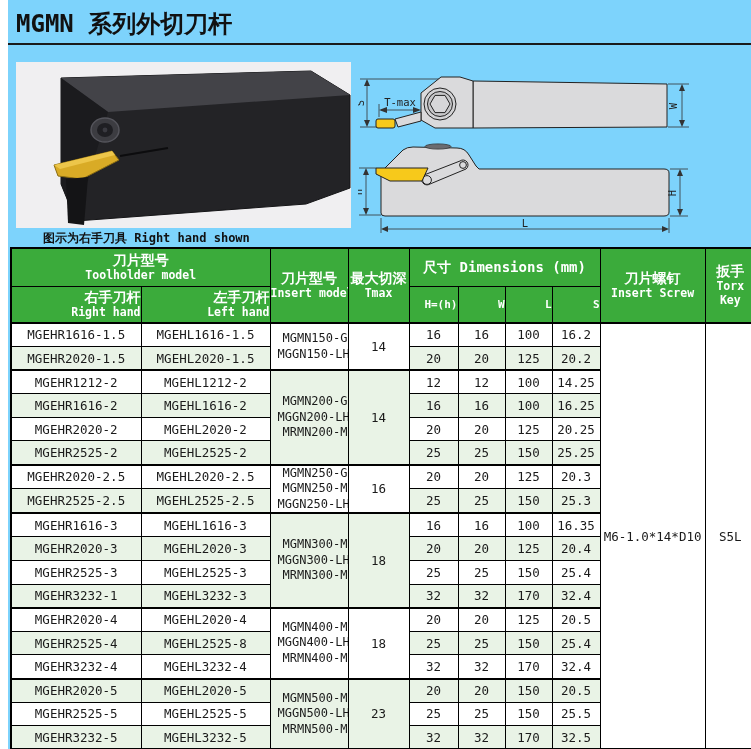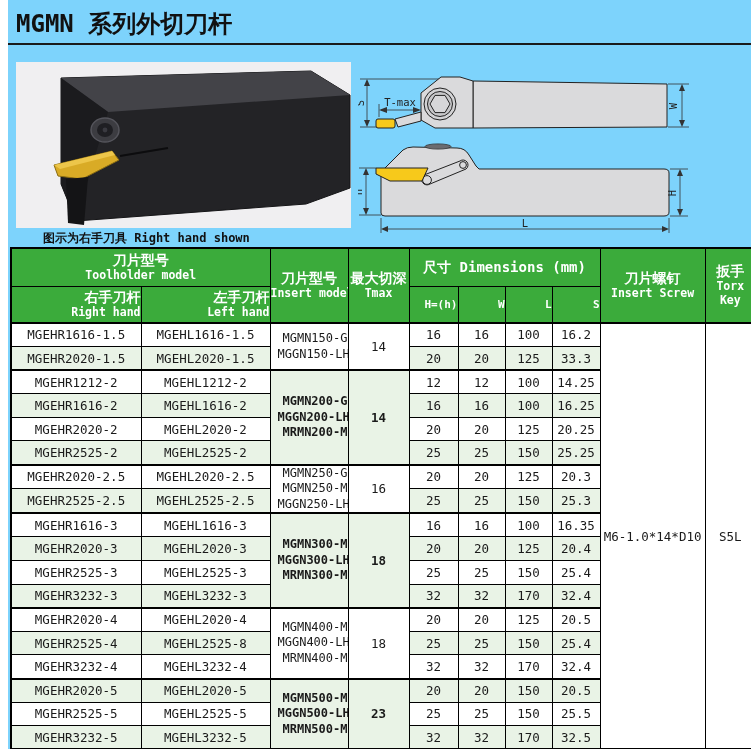--- a/index.html
+++ b/index.html
@@ -31,21 +31,21 @@
   .spec-table{border:2px solid var(--line);}
   thead th{background:var(--header-green);color:#fff;font-weight:bold;line-height:1.2;}
   thead tr:first-child th{height:38px;}
   thead tr:last-child th{height:37px;text-align:right;}
   .th-cn{font-size:14px;}
   .th-en{font-size:11.5px;font-weight:bold;}
   .th-dim{font-size:11px;}
   tbody td{height:23.6px;font-size:12.5px;color:#1a1a1a;background:#fff;line-height:1.05;}
   tbody tr.stripe td{background:var(--row-stripe);}
   tbody td.span-cell{background:#fff;}
-  tbody td.span-cell.gstripe{background:var(--row-stripe);font-weight:bold;}
+  tbody td.span-cell.gstripe{background:var(--row-stripe);}
   tbody td.insert-models{text-align:right;padding-left:7px;font-size:12px;line-height:1.3;}
   tbody tr.group-start td{border-top:2px solid var(--line);}
   tbody tr:first-child td{border-top:2px solid var(--line);}
   .dim-label{font-size:10.5px;fill:#222;font-family:var(--mono);}
   .outline{fill:var(--drawing-gray);stroke:#222;stroke-width:1;}
   .dimline{stroke:#333;stroke-width:0.8;fill:none;}
   .arrow{fill:#333;}
 </style>
 </head>
 <body>
@@ -219,21 +219,21 @@
           <td>16.2</td>
           <td class="span-cell" rowspan="18">M6-1.0*14*D10</td>
           <td class="span-cell" rowspan="18">S5L</td>
         </tr>
         <tr class="stripe">
           <td>MGEHR2020-1.5</td>
           <td>MGEHL2020-1.5</td>
           <td>20</td>
           <td>20</td>
           <td>125</td>
-          <td>33.3</td>
+          <td>20.2</td>
         </tr>
         <tr class="group-start">
           <td>MGEHR1212-2</td>
           <td>MGEHL1212-2</td>
           <td class="insert-models span-cell gstripe" rowspan="4">
             <div>MGMN200-G</div>
             <div>MGGN200-LH</div>
             <div>MRMN200-M</div>
           </td>
           <td class="span-cell gstripe" rowspan="4">14</td>
@@ -312,21 +312,21 @@
         </tr>
         <tr>
           <td>MGEHR2525-3</td>
           <td>MGEHL2525-3</td>
           <td>25</td>
           <td>25</td>
           <td>150</td>
           <td>25.4</td>
         </tr>
         <tr class="stripe">
-          <td>MGEHR3232-3</td>
+          <td>MGEHR3232-1</td>
           <td>MGEHL3232-3</td>
           <td>32</td>
           <td>32</td>
           <td>170</td>
           <td>32.4</td>
         </tr>
         <tr class="group-start">
           <td>MGEHR2020-4</td>
           <td>MGEHL2020-4</td>
           <td class="insert-models span-cell" rowspan="3">

